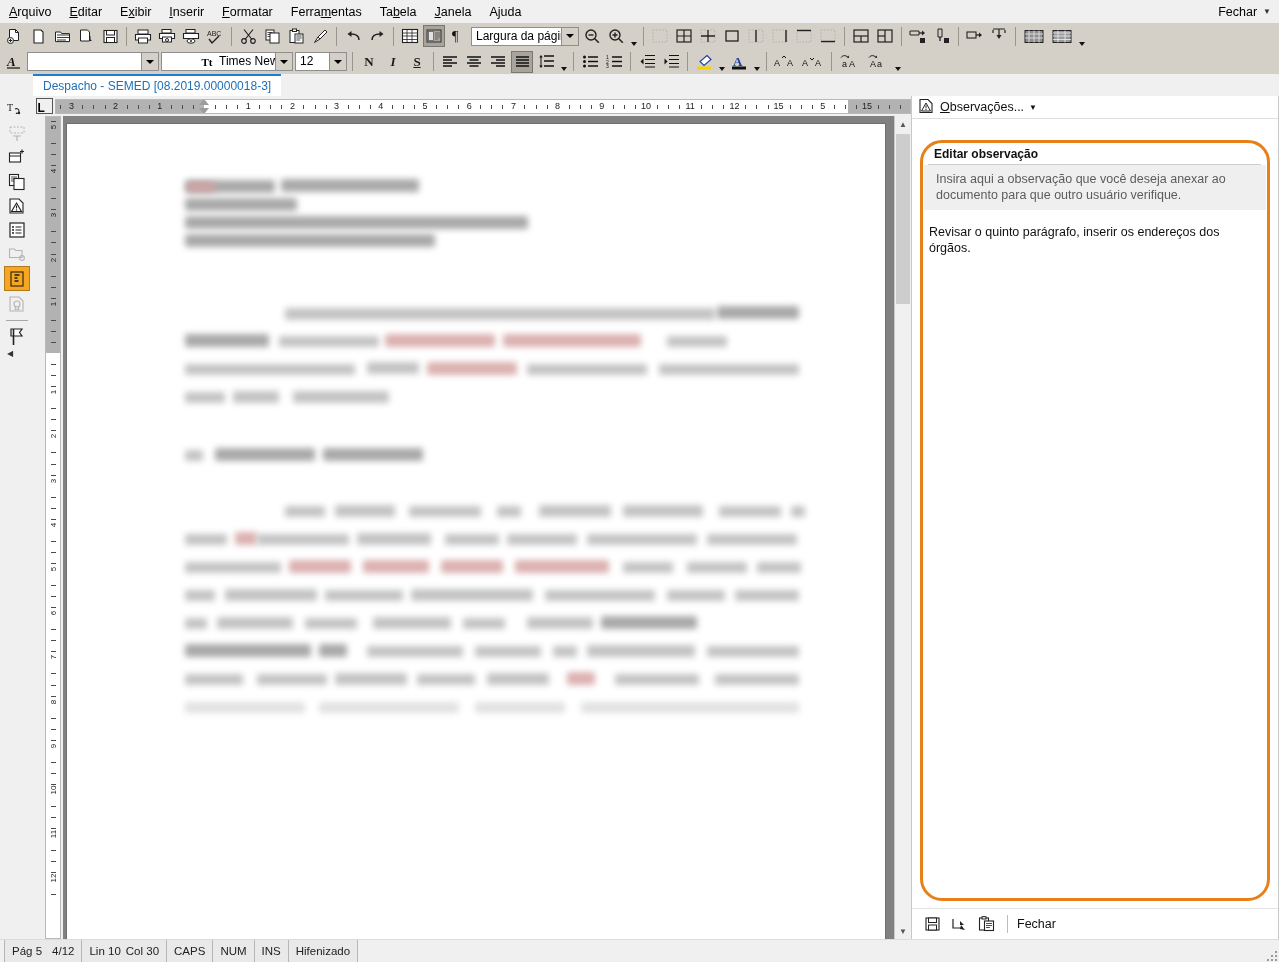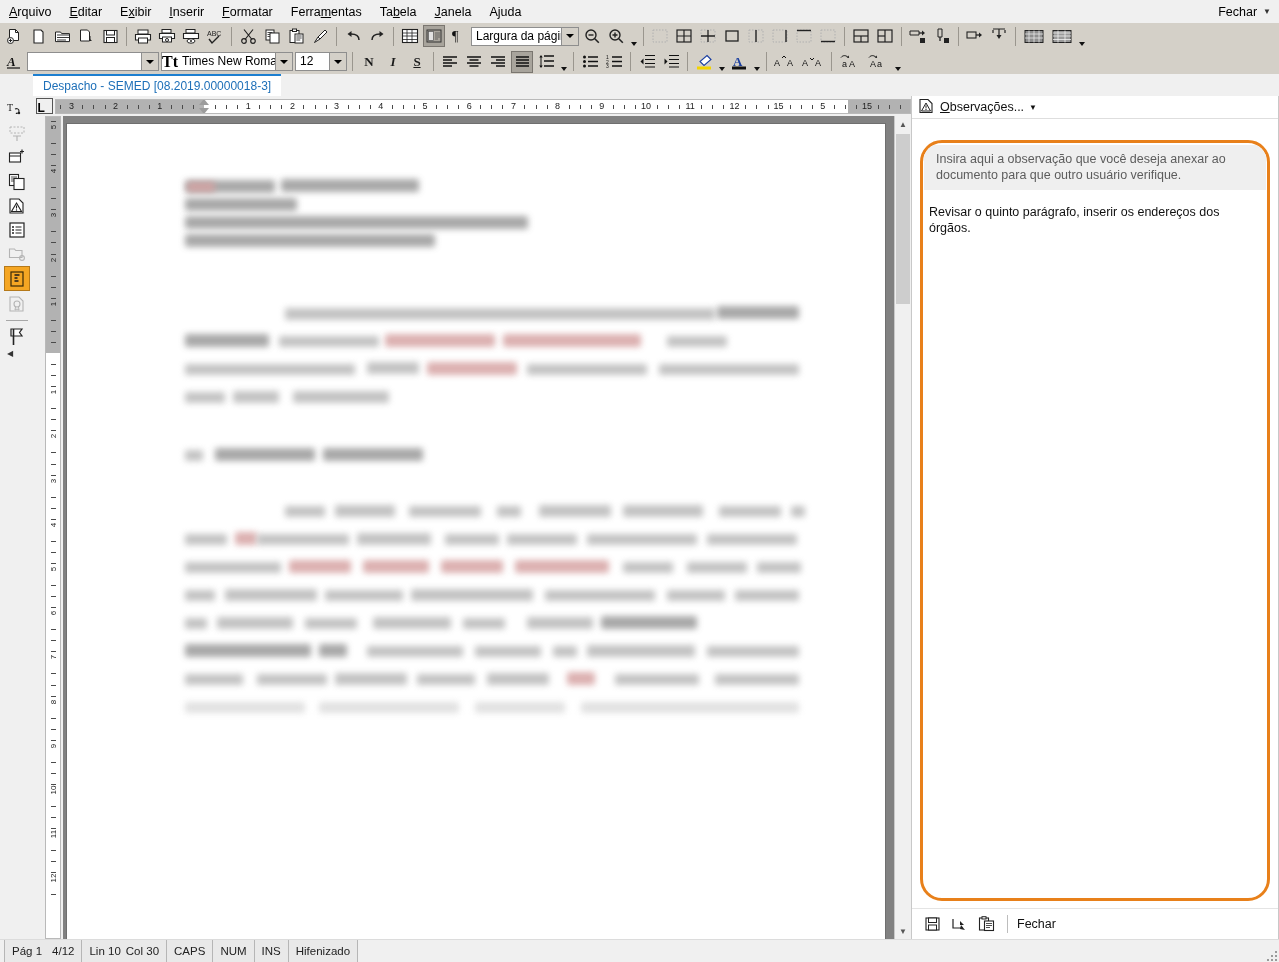--- a/index.html
+++ b/index.html
@@ -100,22 +100,23 @@
   .combo .cbtn i {
     border-left: 4px solid transparent; border-right: 4px solid transparent;
     border-top: 4px solid #000; display: block;
   }
   .combo.style { width: 132px; }
   .combo.font { width: 132px; }
   .combo.size { width: 52px; }
   .combo.zoom { width: 108px; }
   .fonticon {
     width: 16px; flex: 0 0 16px; display: flex; align-items: center;
-    justify-content: center; font-size: 16px; font-weight: bold;
+    justify-content: center; font-size: 11px; font-weight: bold;
     font-family: "Liberation Serif", serif;
+    padding-left: 37px;
   }
 
   
   .tabstrip {
     height: 22px; background: #f0f0f0; display: flex; align-items: stretch;
     flex: 0 0 22px;
   }
   .tabstrip .leftpad { width: 33px; flex: 0 0 33px; background:#f0f0f0; }
   .doctab {
     background: #ffffff; border-top: 2px solid #1d7fd0;
@@ -1121,20 +1122,21 @@
               <path d="M8 7.3v2.6" stroke="#222" stroke-width="1"></path>
               <circle cx="8" cy="11.3" r=".7" fill="#222"></circle>
             </svg>
         </span>
         <span class="lbl"><u>O</u>bservações...</span>
         <span class="caret">▼</span>
       </div>
 
       <div class="obsbox">
         <div class="inner">
+          <div class="obs-title">Editar observação</div>
           <div class="obs-hint">Insira aqui a observação que você deseja anexar ao documento para que outro usuário verifique.</div>
           <div class="obs-note second">Revisar o quinto parágrafo, inserir os endereços dos órgãos.</div>
         </div>
       </div>
 
       <div class="aux-bottom">
         <div class="bbtn">
           <svg width="17" height="16" viewBox="0 0 17 16">
               <rect x="2" y="2" width="13" height="12" fill="#fff" stroke="#222" stroke-width="1.1"></rect>
               <rect x="4.5" y="2" width="8" height="4.5" fill="#fff" stroke="#222" stroke-width="1"></rect>
@@ -1157,21 +1159,21 @@
             </svg>
         </div>
         <div class="bsep"></div>
         <div class="blabel">Fechar</div>
       </div>
     </div>
   </div>
 
   <div class="statusbar">
     <div class="cell first">
-      <span>Pág 1</span>
+      <span>Pág 5</span>
       <span class="gap"></span>
       <span>4/12</span>
     </div>
     <div class="cell">
       <span>Lin 10</span>
       <span class="gap2"></span>
       <span>Col 30</span>
     </div>
     <div class="cell">
         <span>CAPS</span>

